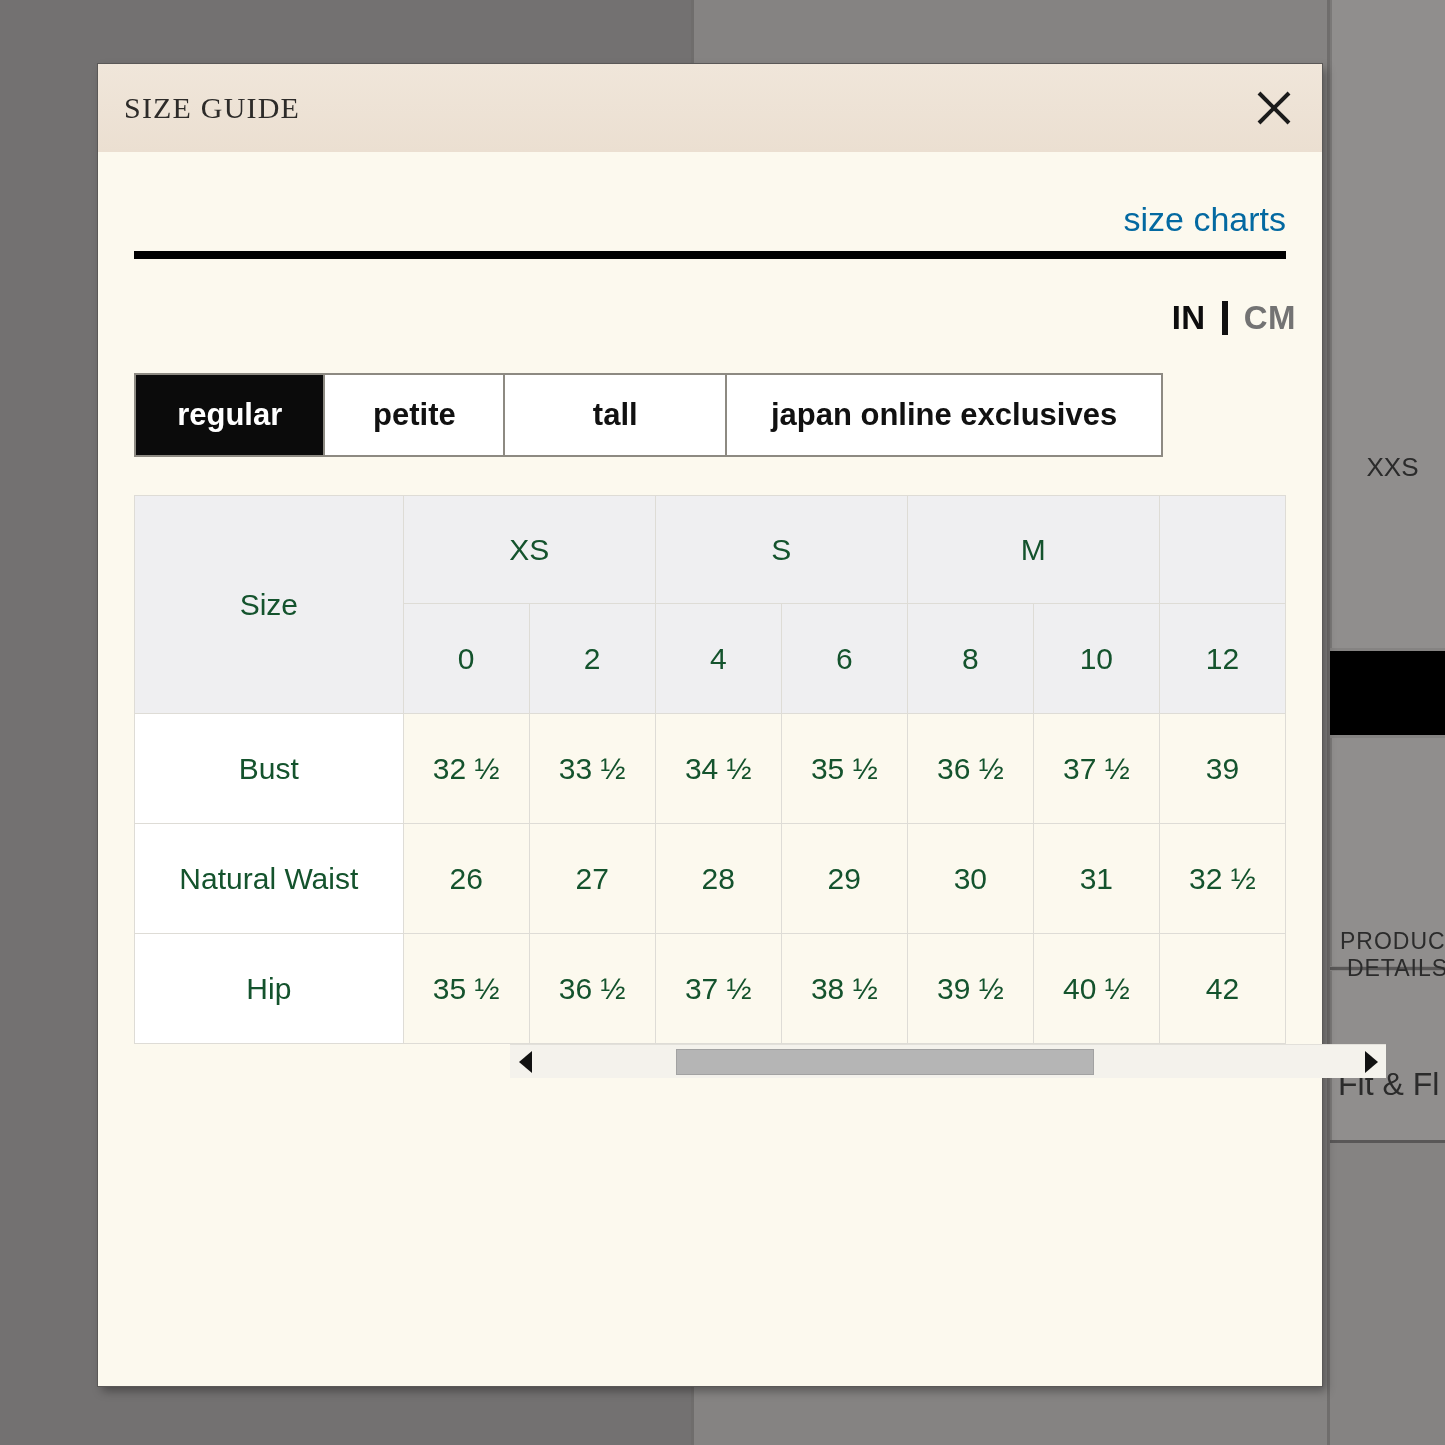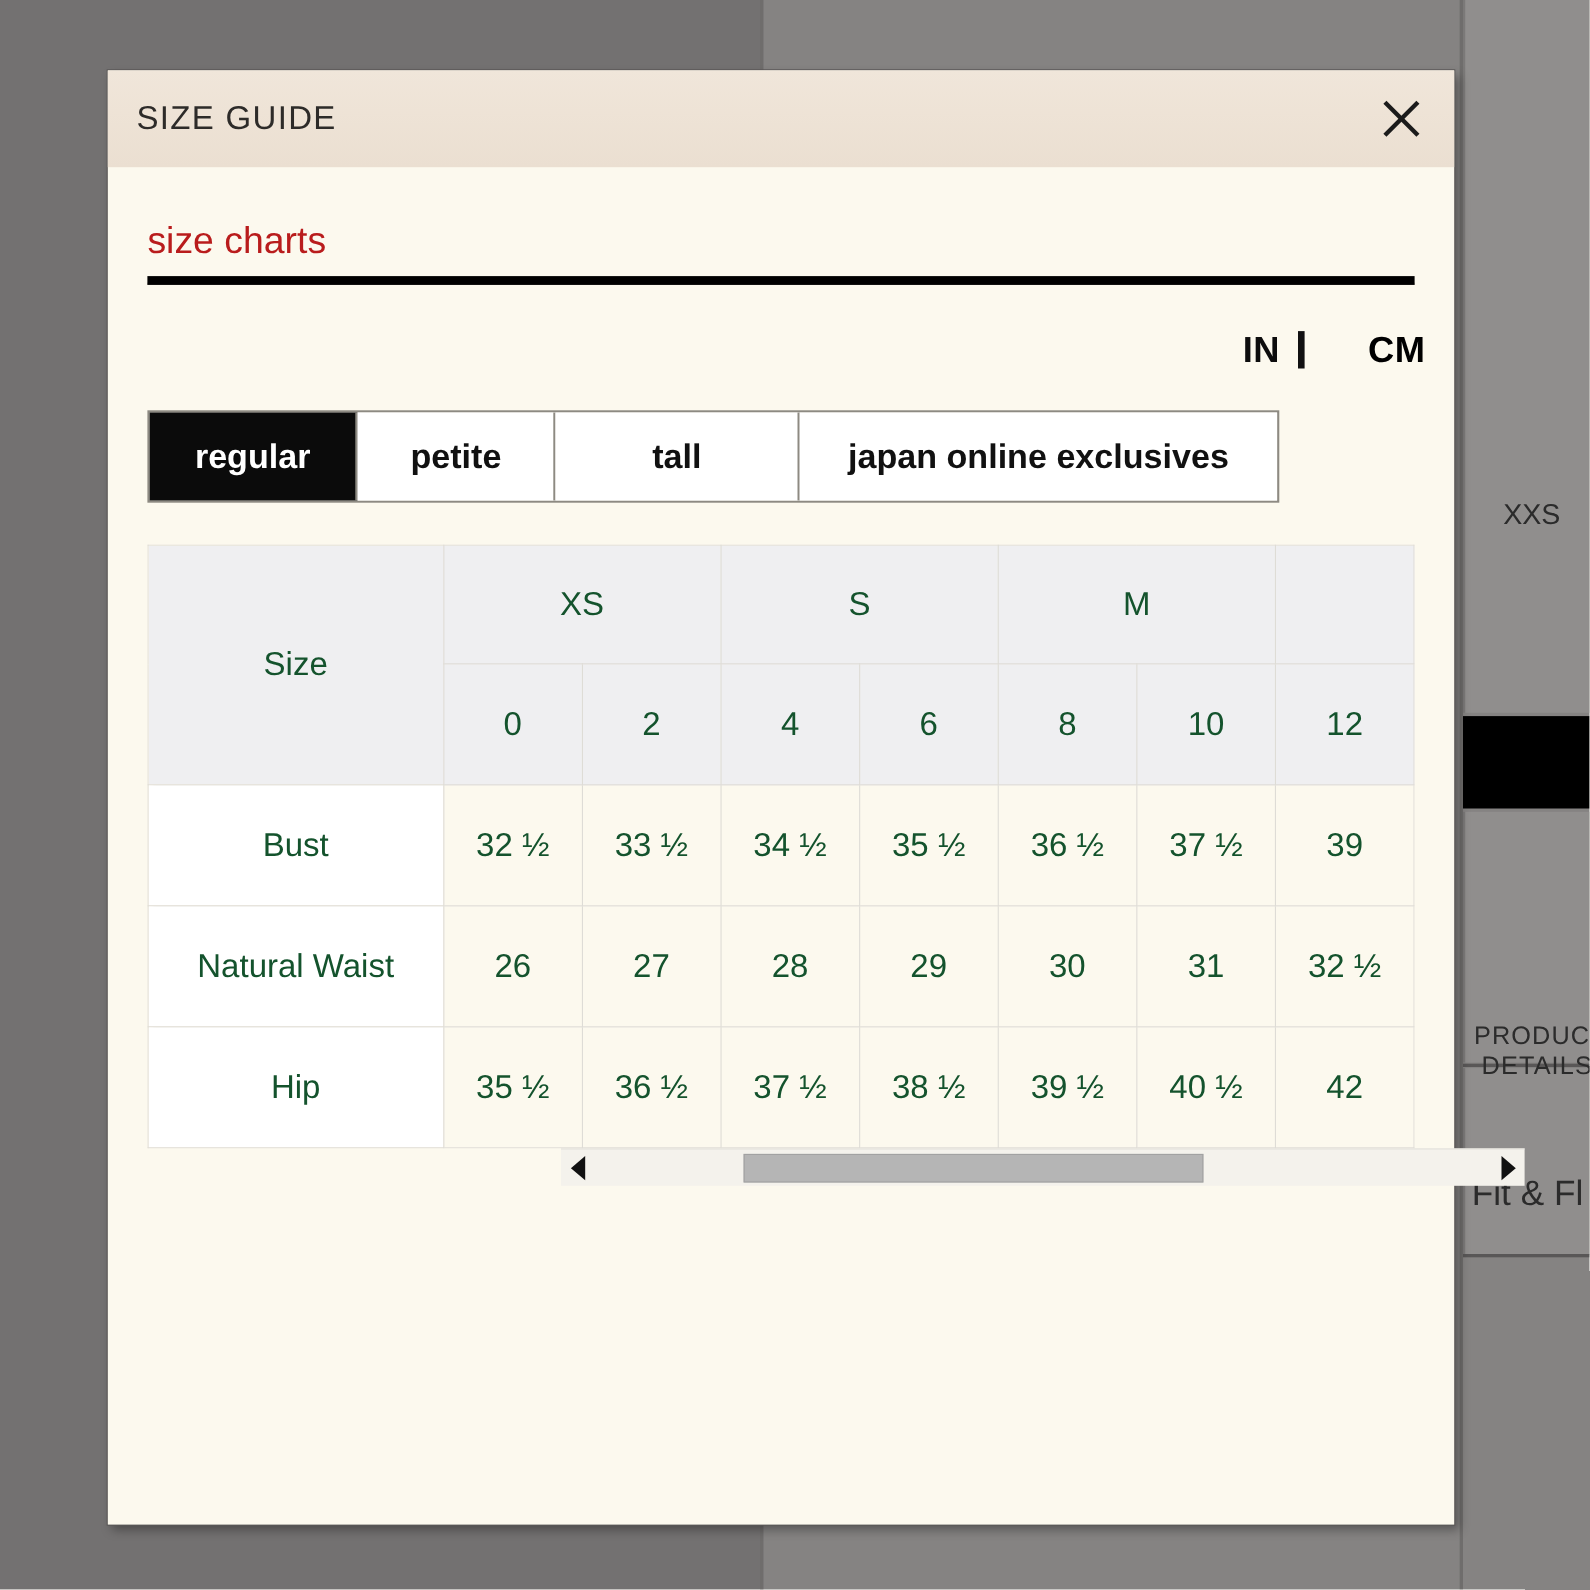--- a/index.html
+++ b/index.html
@@ -55,42 +55,43 @@
     position: relative;
     height: 88px;
     background: linear-gradient(#F0E6DA, #EBDFD1);
     display: flex; align-items: center;
   }
   .modal-title {
     margin-left: 26px;
     font-size: 30px;
     letter-spacing: 1.2px;
     color: #2d2b29;
+    font-family: Liberation Serif, serif;
   }
   .close-btn {
     position: absolute; right: 22px; top: 50%; transform: translateY(-50%);
     width: 52px; height: 52px;
     display: flex; align-items: center; justify-content: center;
     cursor: pointer;
     background: transparent; border: 0;
   }
   .close-btn svg { display: block; }
 
   
   .tabs {
     display: flex;
     margin: 48px 36px 0 36px;
     border-bottom: 2px solid #b9b3a4;
   }
   .tab {
     flex: 1 1 0;
-    text-align: left;
+    text-align: right;
     padding-bottom: 18px;
     font-size: 34px;
-    color: #b91c1c;
+    color: #0369a1;
     cursor: pointer;
     position: relative;
     background: transparent; border: 0;
     font-family: inherit;
   }
   .tab.active::after {
     content: "";
     position: absolute;
     left: 0; right: 0; bottom: -2px;
     height: 8px;
@@ -102,21 +103,21 @@
     display: flex; justify-content: flex-end; align-items: center;
     margin: 40px 26px 0 0;
     gap: 16px;
   }
   .unit {
     font-size: 33px; font-weight: bold; cursor: pointer;
     background: transparent; border: 0; font-family: inherit;
     letter-spacing: .5px;
   }
   .unit.active { color: #0d0d0d; }
-  .unit.inactive { color: #000000; margin-left: 42px; }
+  .unit.inactive { color: #737373; }
   .unit-sep { width: 6px; height: 34px; background: #111; }
 
   
   .fit-row {
     display: flex;
     margin: 36px 0 0 36px;
     width: 1029px;
     border: 2px solid #8d8a82;
   }
   .fit-btn {

